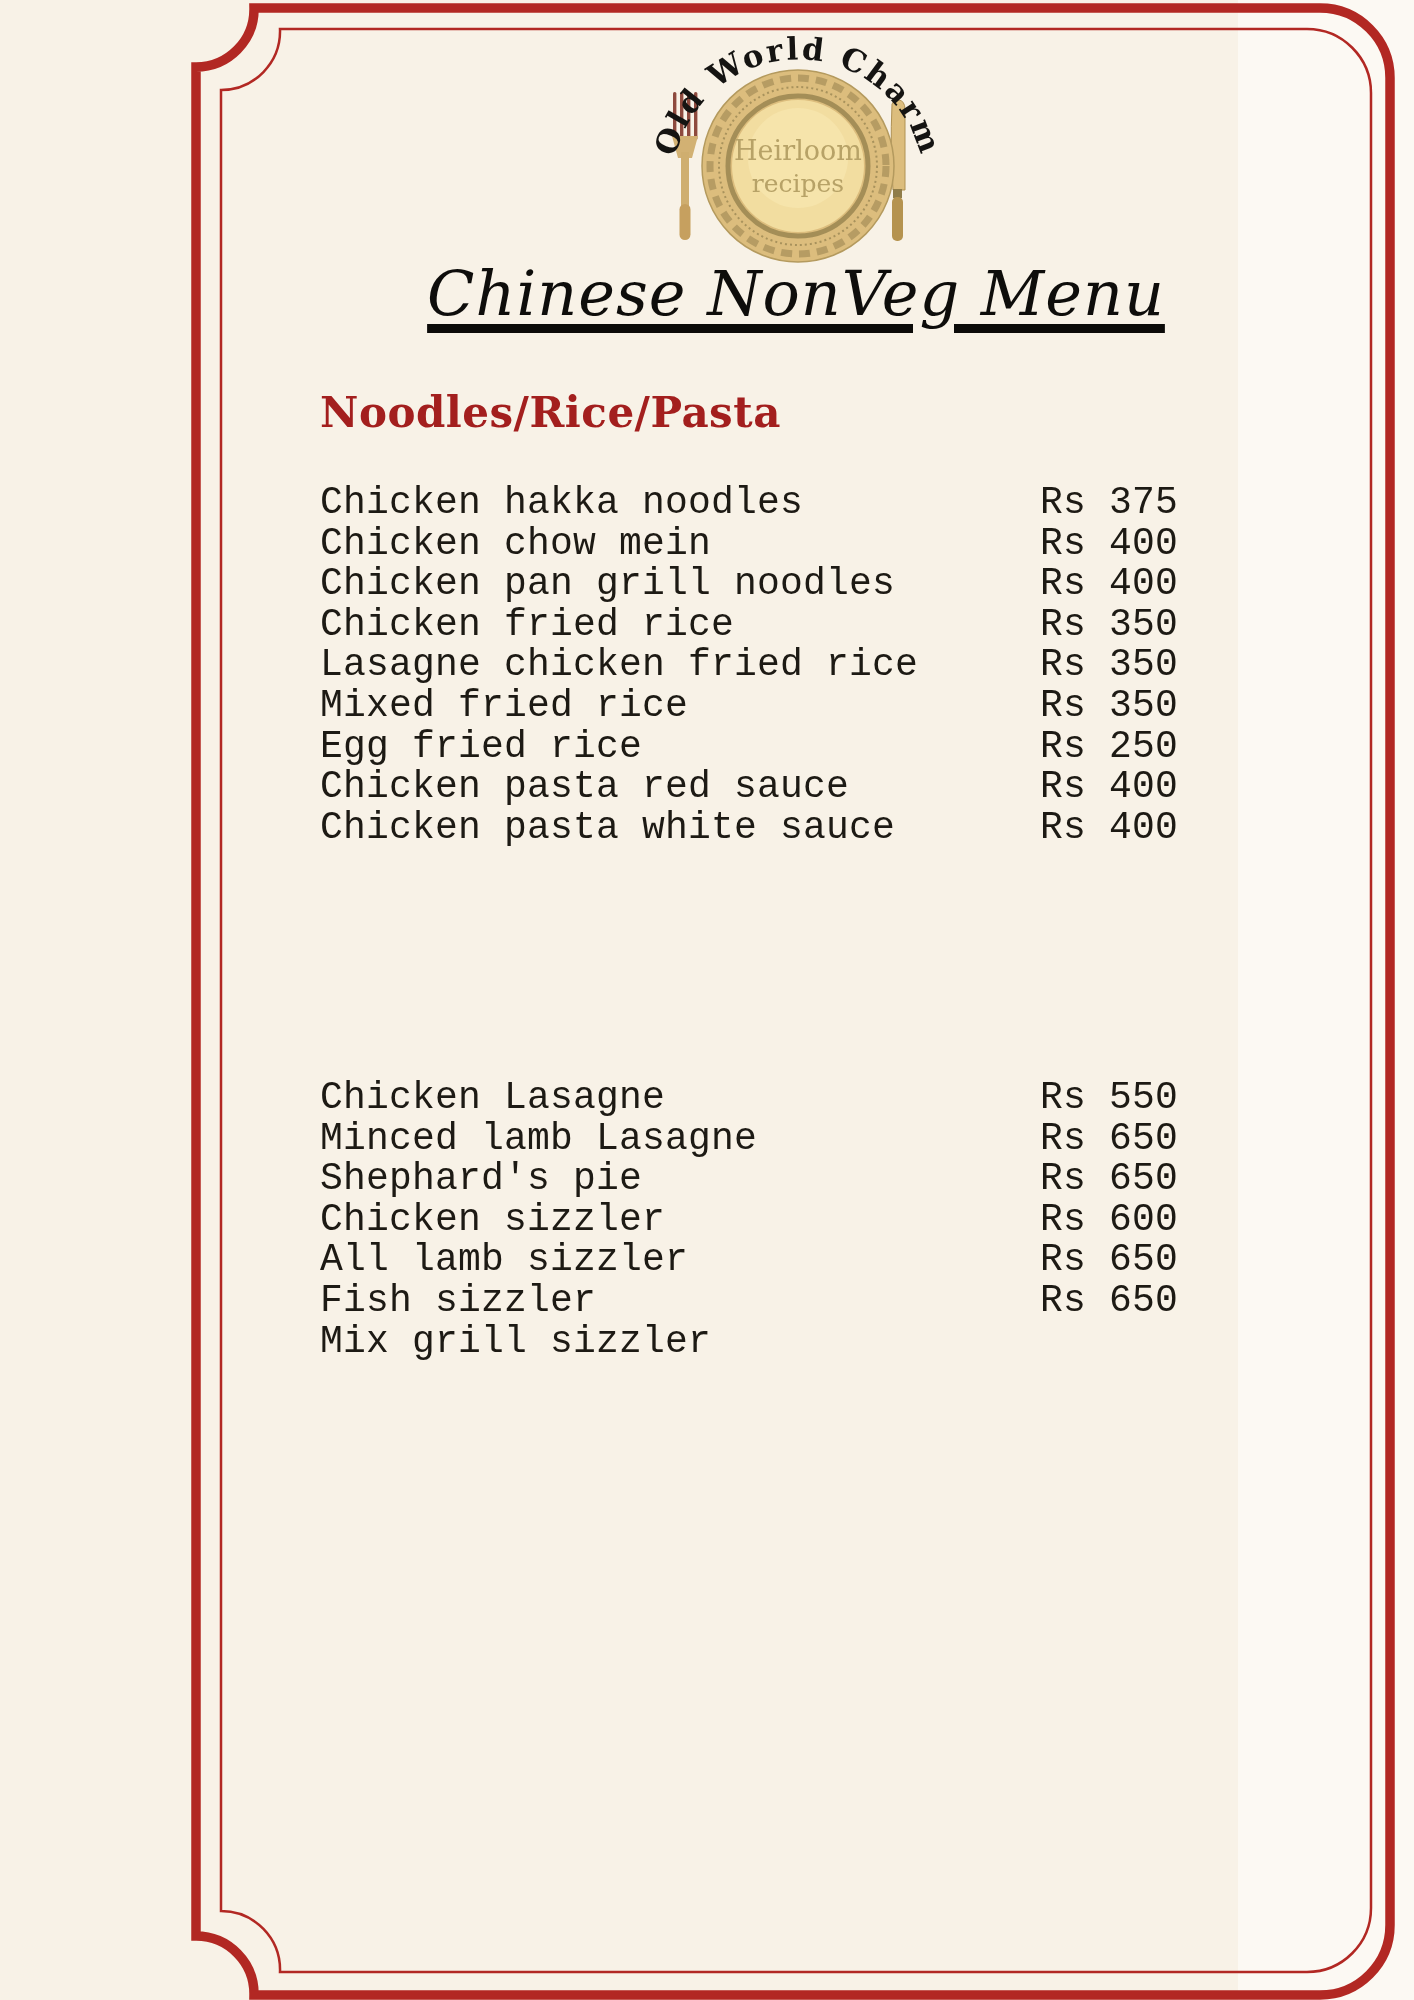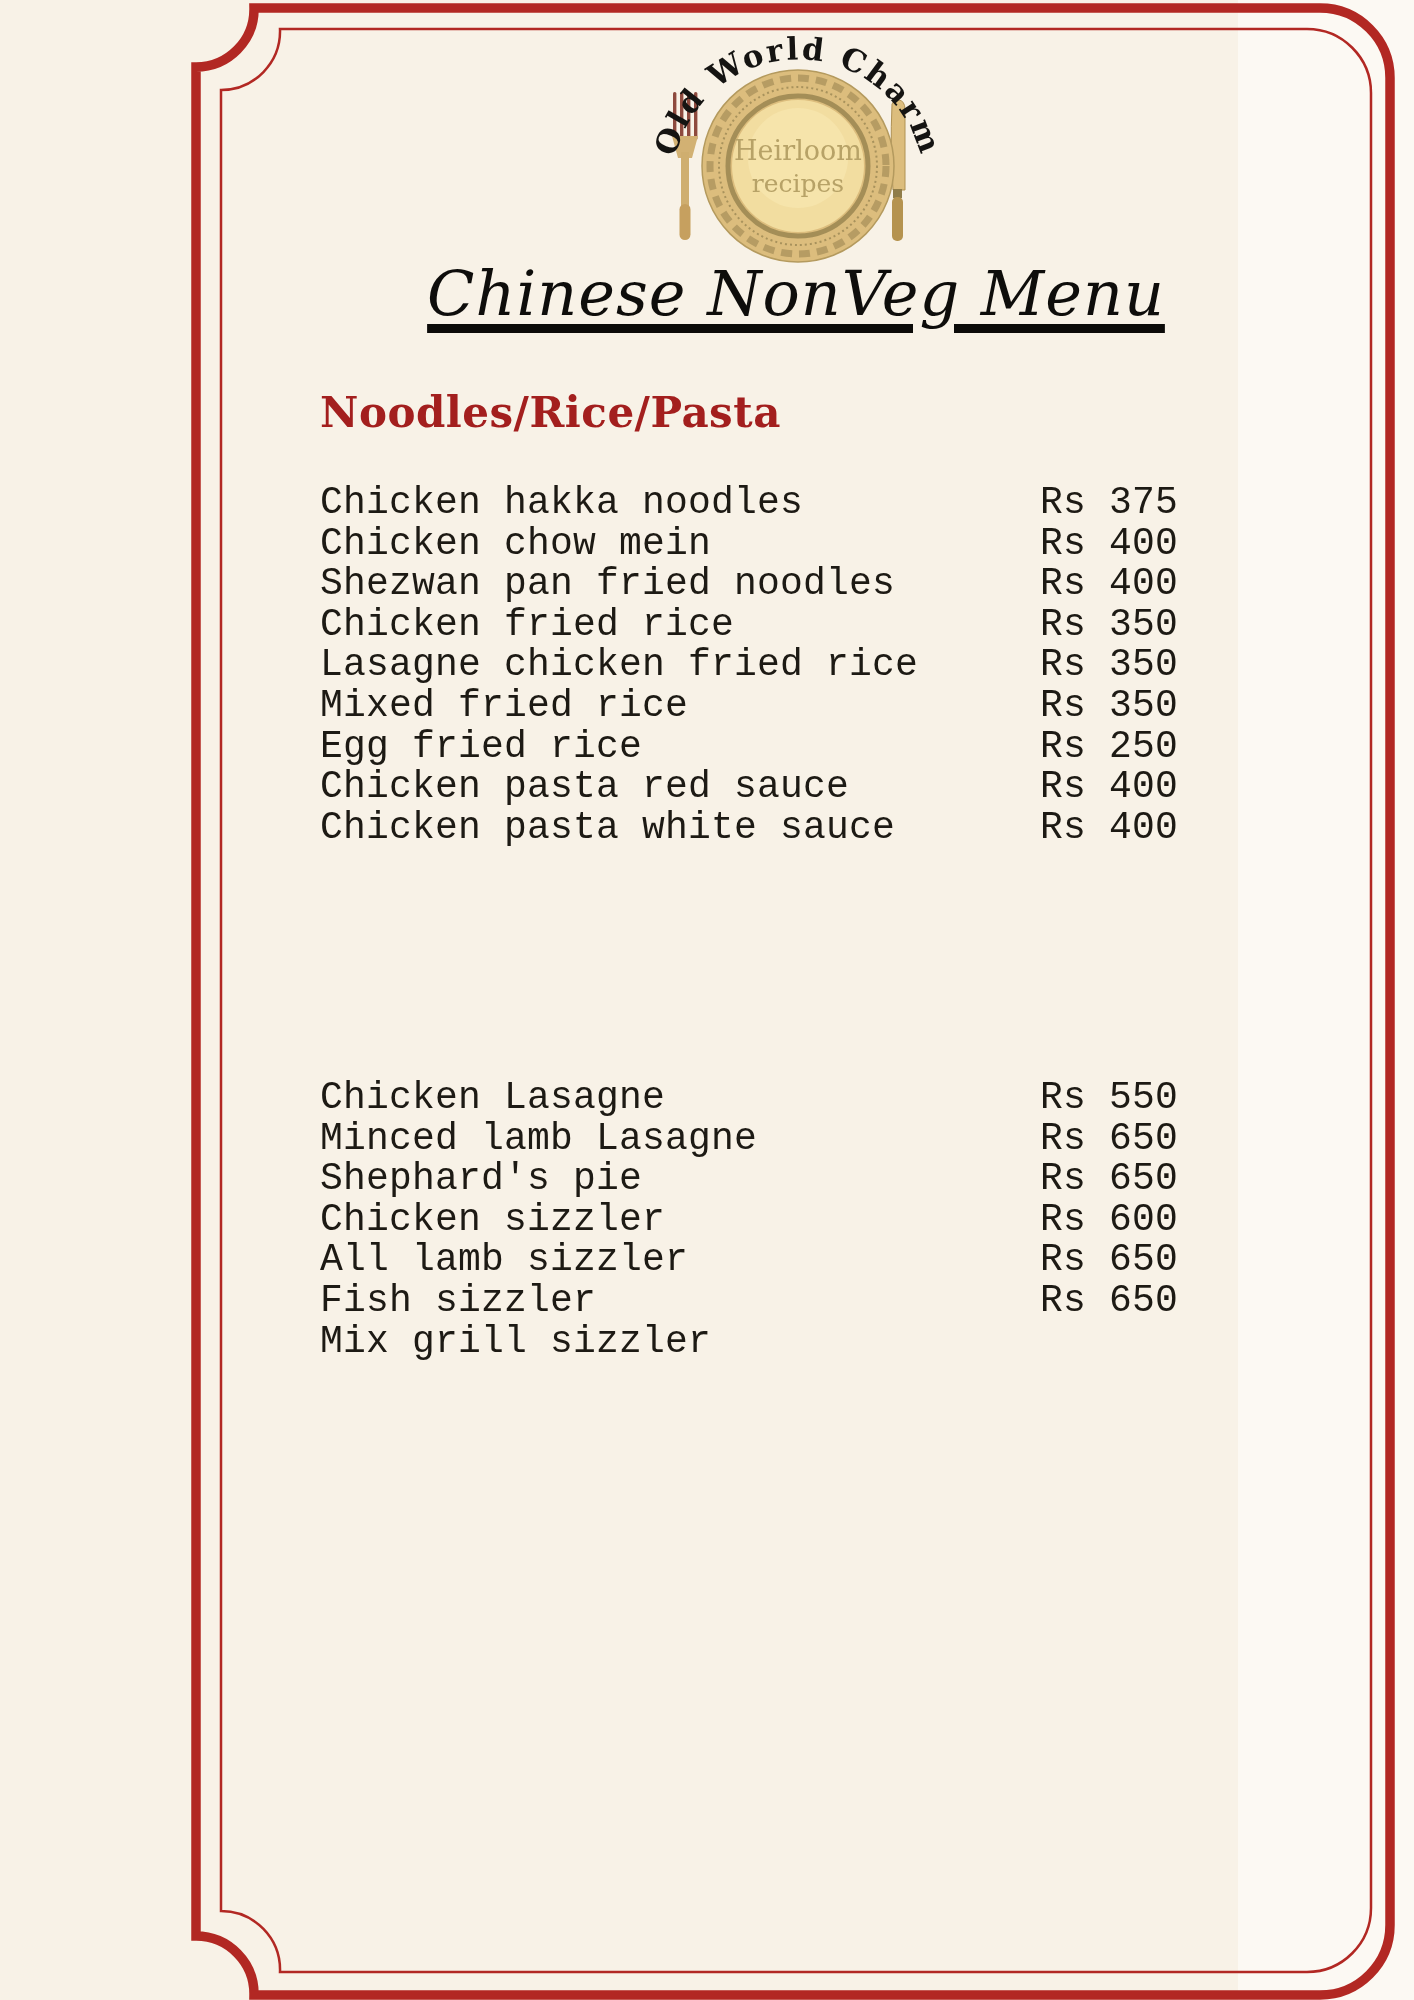--- a/index.html
+++ b/index.html
@@ -114,21 +114,21 @@
         <span class="item-name">Chicken hakka noodles</span>
         <span class="item-price">Rs 375</span>
       </div>
 
       <div class="menu-row">
         <span class="item-name">Chicken chow mein</span>
         <span class="item-price">Rs 400</span>
       </div>
 
       <div class="menu-row">
-        <span class="item-name">Shezwan pan fried noodles</span>
+        <span class="item-name">Chicken pan grill noodles</span>
         <span class="item-price">Rs 400</span>
       </div>
 
       <div class="menu-row">
         <span class="item-name">Chicken fried rice</span>
         <span class="item-price">Rs 350</span>
       </div>
 
       <div class="menu-row">
         <span class="item-name">Lasagne chicken fried rice</span>

